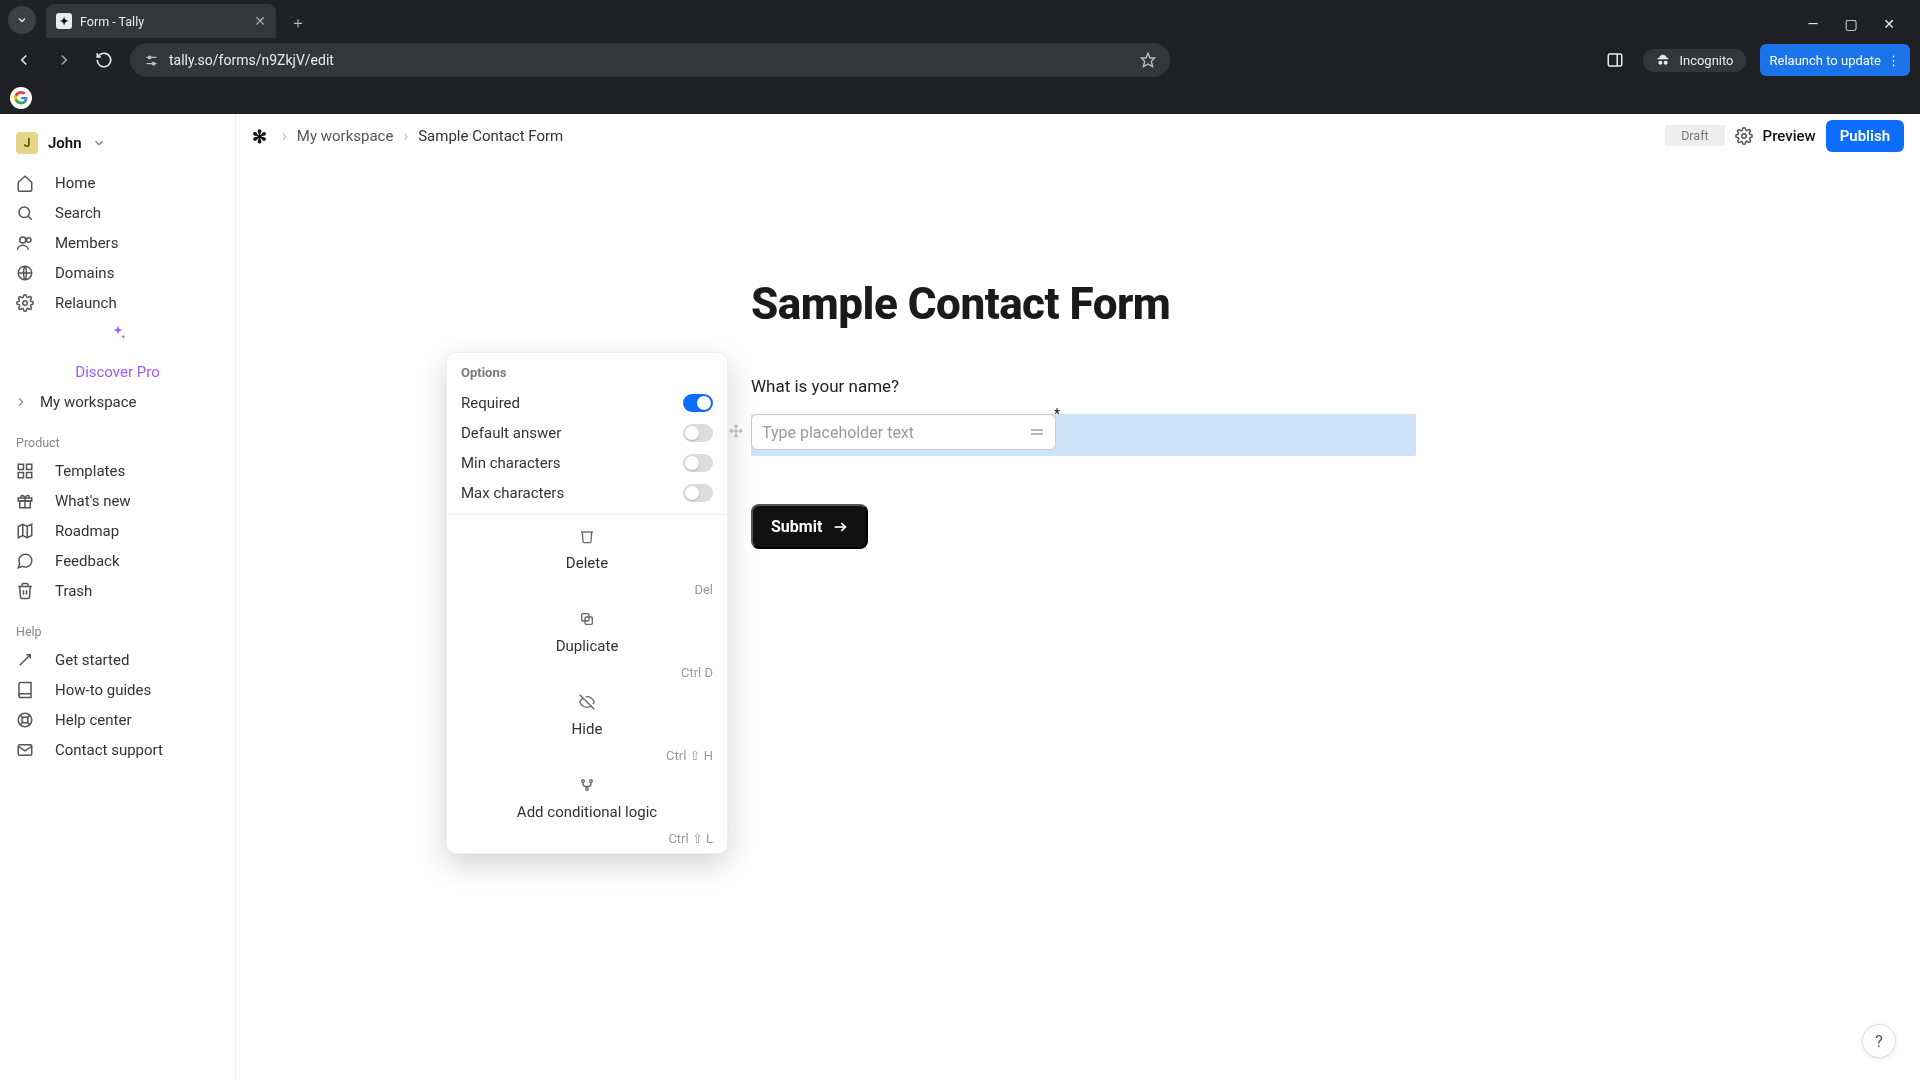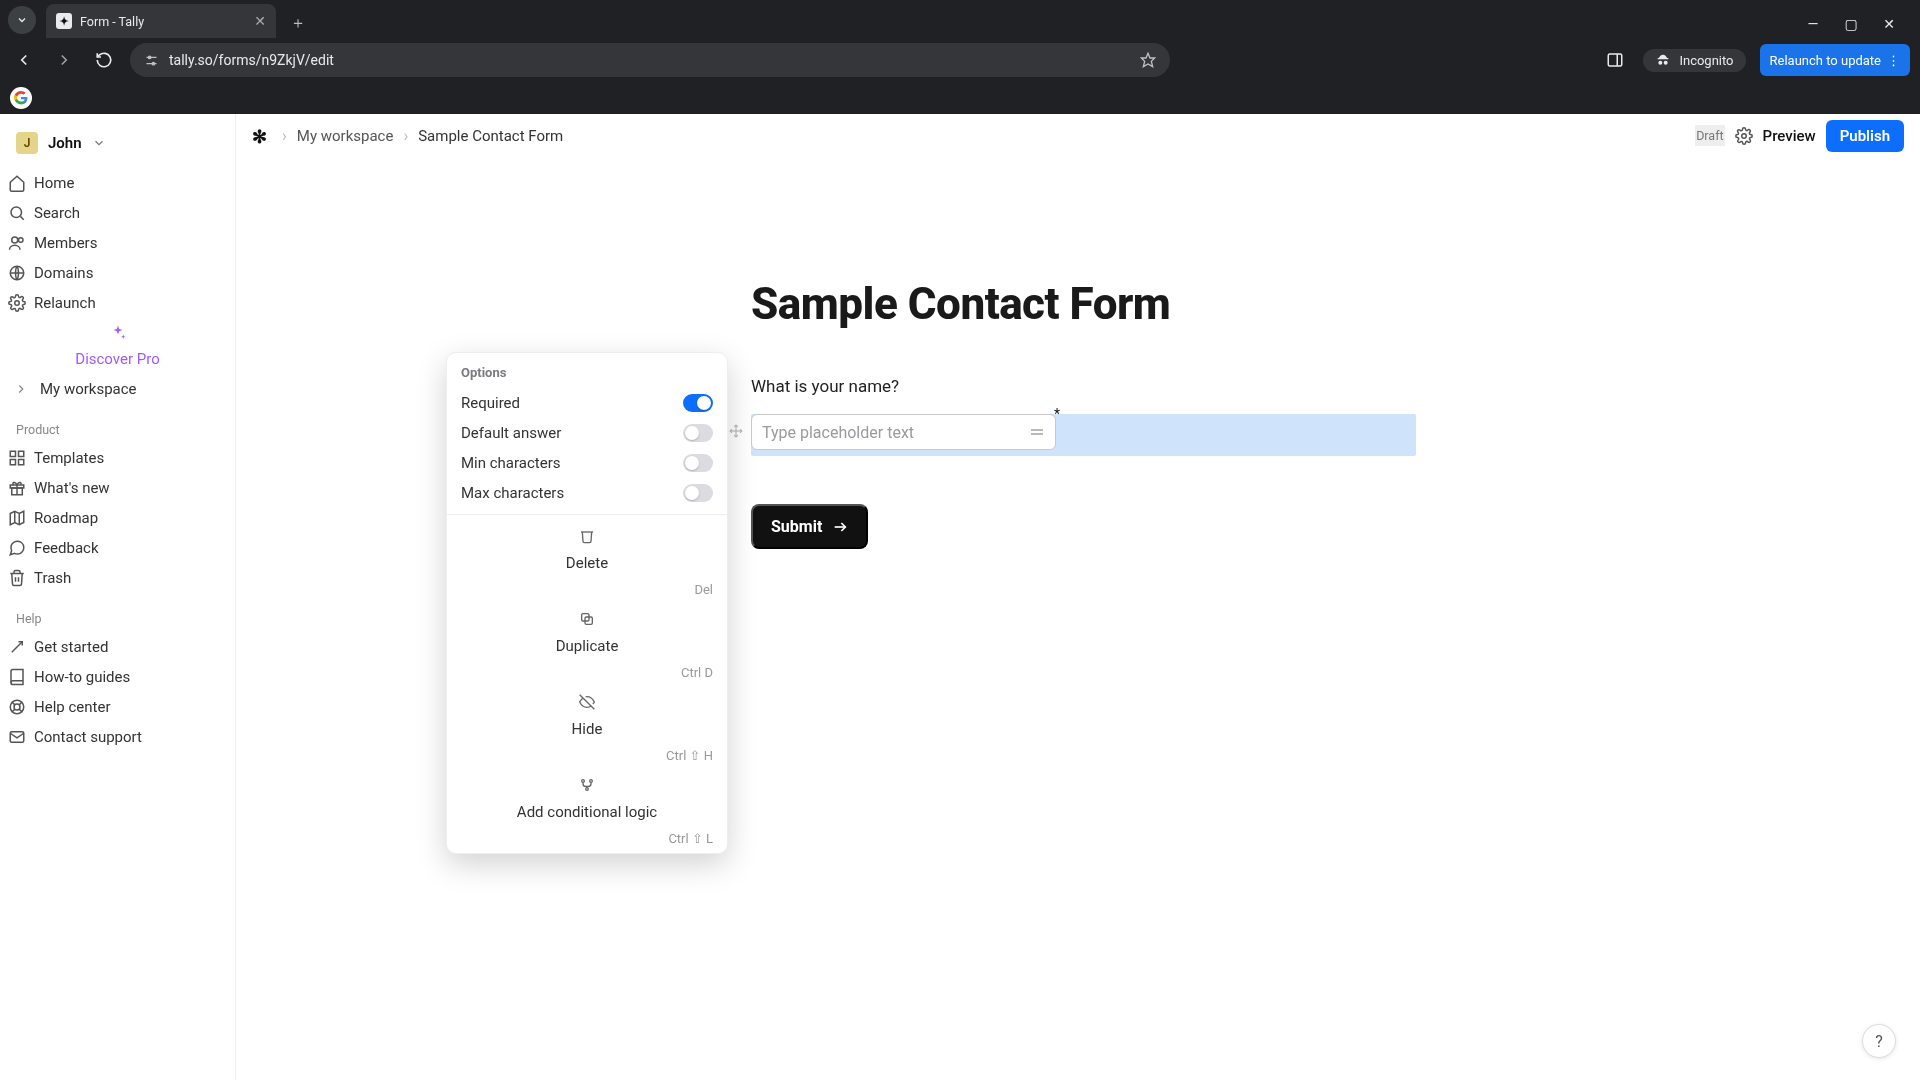--- a/index.html
+++ b/index.html
@@ -29,35 +29,35 @@
   .bookmark-strip { height:32px; display:flex; align-items:center; padding:0 10px;}
   .goog-circle { width:22px; height:22px; border-radius:50%; background:#fff; display:flex;align-items:center;justify-content:center;font-size:13px;font-weight:700;}
 
   
   .app { position: relative; width: 1920px; height: calc(1080px - 114px); background: #fff; display:flex; }
   .sidebar { width: 236px; border-right: 1px solid #eee; padding: 12px 0 20px; background:#fff; font-size:15px; color:#333;}
   .user-row { display:flex; align-items:center; gap:10px; padding: 6px 16px 14px;}
   .avatar { width:22px; height:22px; border-radius:4px; background:#e6d48b; color:#5a4a00; font-size:12px; font-weight:600; display:flex;align-items:center;justify-content:center;}
   .username { font-weight:600; color:#111;}
   .caret { color:#777;}
-  .nav-item { display:flex; align-items:center; gap:8px; padding:6px 8px; cursor:pointer; color:#333;}
+  .nav-item { display:flex; align-items:center; gap:21px; padding:6px 16px; cursor:pointer; color:#333;}
   .nav-item .icon { width:18px; height:18px; color:#555; display:flex;align-items:center;justify-content:center;}
   .nav-item.pro { color:#a259ff;flex-direction:column;}
   .sec-label { font-size:12.5px; color:#888; padding: 18px 16px 6px;}
   .ws-item { display:flex; align-items:center; gap:10px; padding:6px 14px;}
   .ws-item .chev { width:16px; color:#888;}
 
   .main { flex:1; position:relative; display:flex; flex-direction:column;}
   .topbar { height:44px; border-bottom:1px solid transparent; display:flex; align-items:center; padding:0 16px; gap:10px;}
   .logo { width:20px; height:20px; color:#111; font-size:18px; font-weight:700;}
   .crumb-sep { color:#bbb;}
   .crumb { color:#555; font-size:15px;}
   .crumb:last-of-type{}
   .topbar .spacer { flex:1;}
-  .badge-draft { background:#eee; color:#777; border-radius:0; font-size:12.5px; padding:3px 1px;}
+  .badge-draft { background:#eee; color:#777; border-radius:0; font-size:12.5px; padding:3px 16px;}
   .gear { color:#555;}
   .preview { color:#111; font-weight:500; font-size:15px;}
   .publish { background:#0d6efd; color:#fff; border-radius:6px; padding:7px 14px; font-weight:600; font-size:15px;}
 
   .canvas { position:relative; flex:1; }
   .form-area { position:absolute; left:515px; top:120px; width:670px;}
   .form-title { font-size:44px; font-weight:800; color:#1a1a1a; letter-spacing:-0.5px;}
   .question { margin-top:46px; font-size:17px; color:#222;}
   .input-row { position:relative; margin-top:18px; }
   .selection-band { position:absolute; left:0; top:0; width:665px; height:42px; background:#cfe3fb; border-radius:2px; z-index:0;}

